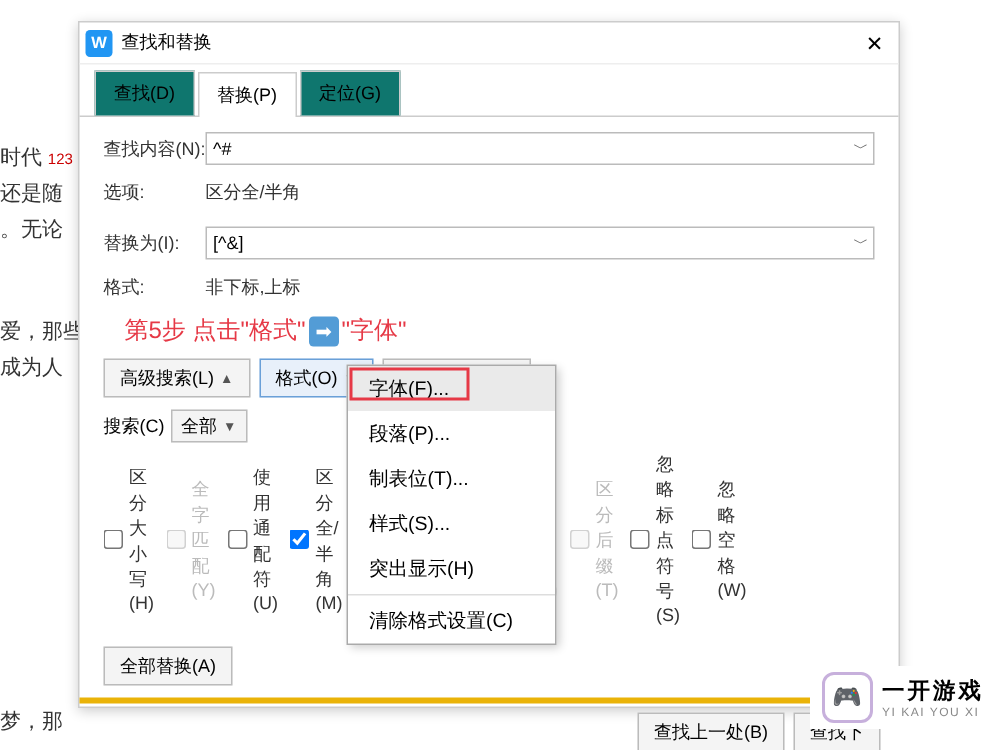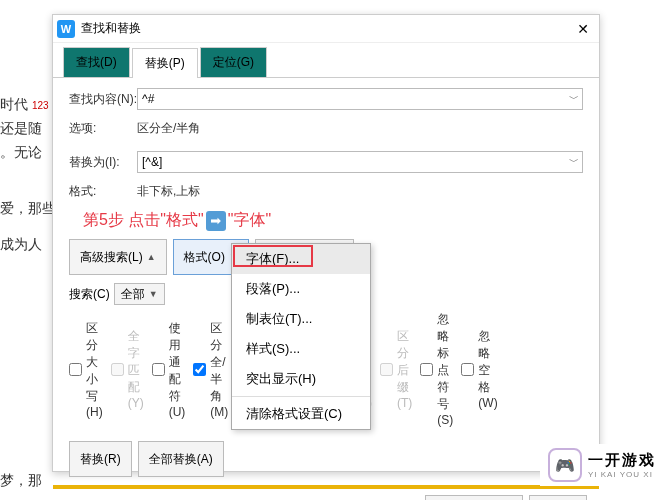--- a/index.html
+++ b/index.html
@@ -17,21 +17,21 @@
 .dlg-body { padding: 10px 16px 6px; }
 .row { display: flex; align-items: center; margin-bottom: 10px; }
 .lbl { width: 68px; font-size: 12px; color: #333; }
 .input { flex: 1; height: 22px; border: 1px solid #bbb; padding: 0 4px; font-size: 12px; }
 .input-wrap { flex: 1; position: relative; display: flex; align-items: center; }
 .dropdown-arrow { position: absolute; right: 4px; font-size: 10px; color: #666; pointer-events: none; }
 .opt-text { font-size: 12px; color: #333; }
 .annotation { color: #e63946; font-size: 16px; display: flex; align-items: center; gap: 2px; margin: 2px 0 8px 14px; }
 .arrow-box { width: 20px; height: 20px; background: #539cd6; display: inline-flex; align-items: center; justify-content: center; color: #fff; border-radius: 3px; font-size: 13px; }
 .btn-row { display: flex; gap: 6px; margin-bottom: 6px; }
-.btn { height: 36px; padding: 0 10px; border: 1px solid #bbb; background: #f4f4f4; font-size: 12px; cursor: pointer; display: inline-flex; align-items: center; gap: 4px; }
+.btn { height: 26px; padding: 0 10px; border: 1px solid #bbb; background: #f4f4f4; font-size: 12px; cursor: pointer; display: inline-flex; align-items: center; gap: 4px; }
 .btn.active { border-color: #6aa0d8; background: #e8f0fa; }
 .caret { font-size: 9px; color: #555; }
 .search-row { display: flex; align-items: center; gap: 4px; margin: 8px 0 6px; }
 .checks { display: flex; }
 .check-col { width: 150px; display: flex; flex-direction: row; gap: 8px; }
 .check-col.right { width: 140px; }
 .check { display: flex; align-items: center; gap: 4px; font-size: 12px; color: #333; }
 .check.disabled { color: #bbb; }
 .check input { width: 13px; height: 13px; }
 .bottom-btns { display: flex; gap: 6px; padding: 8px 16px; }
@@ -48,21 +48,21 @@
 .logo-py { font-size: 8px; color: #888; letter-spacing: 1px; }
 </style>
 </head>
 <body>
 
 <div class="bg-text" style="left:0;top:92px">
   <span>时代 </span><span class="bg-red">123</span>
 </div>
 <div class="bg-text" style="left:0;top:116px">还是随</div>
 <div class="bg-text" style="left:0;top:140px">。无论</div>
-<div class="bg-text" style="left:0;top:196px">爱，那些</div>
+<div class="bg-text" style="left:0;top:208px">爱，那些</div>
 <div class="bg-text" style="left:0;top:232px">成为人</div>
 <div class="bg-text" style="left:0;top:468px">梦，那</div>
 
 <div class="dialog">
   <div class="titlebar">
     <div class="app-icon">W</div>
     <div class="title-text">查找和替换</div>
     <div class="close-btn">✕</div>
   </div>
   <div class="tabs">
@@ -157,21 +157,20 @@
           </label>
         <label class="check">
             <input type="checkbox" style="">
             <span>忽略空格(W)</span>
           </label>
       </div>
     </div>
   </div>
 
   <div class="bottom-btns">
-    <button class="btn">替换(R)</button>
     <button class="btn">全部替换(A)</button>
   </div>
 
   <div class="footer">
     <button class="btn">查找上一处(B)</button>
     <button class="btn">查找下</button>
   </div>
 </div>
 
 <div class="menu">

